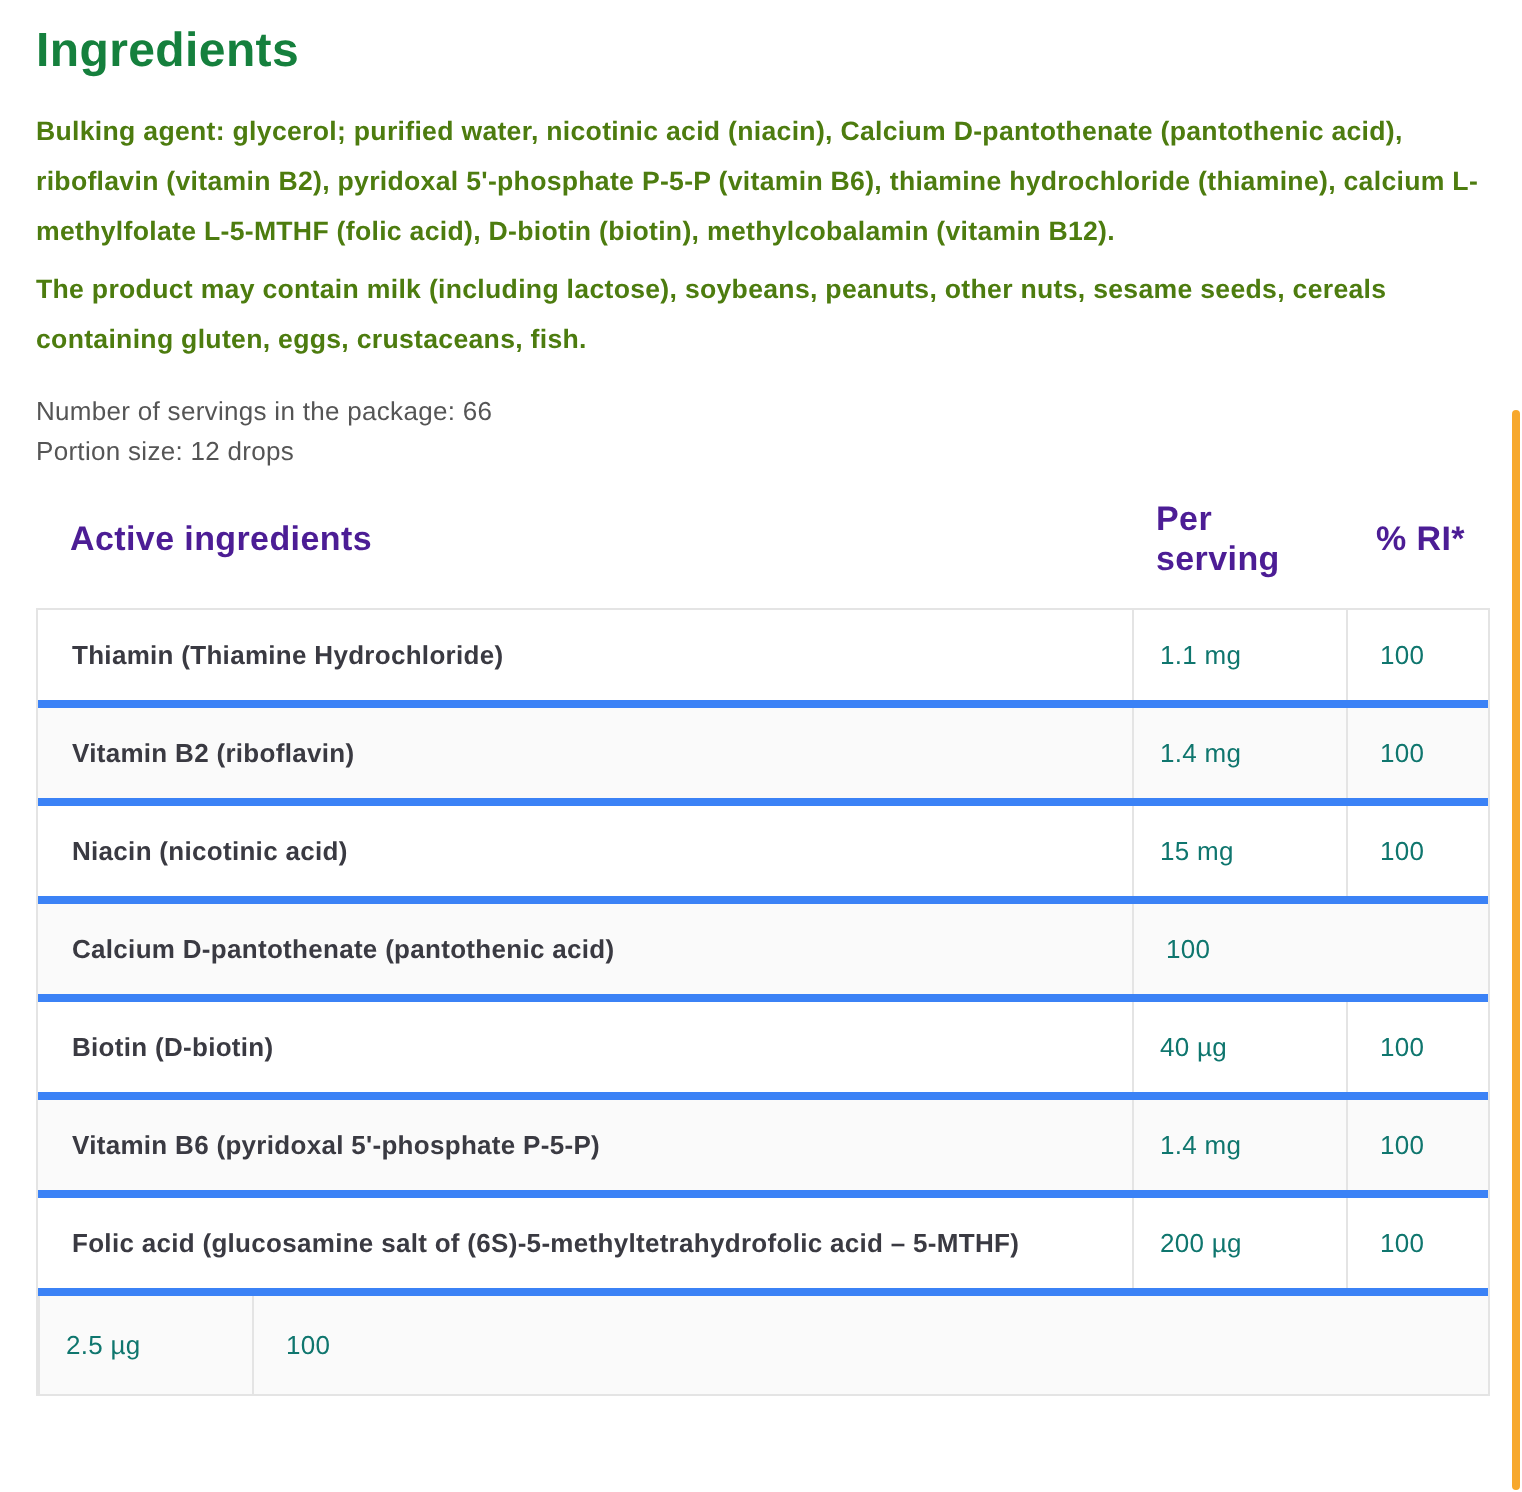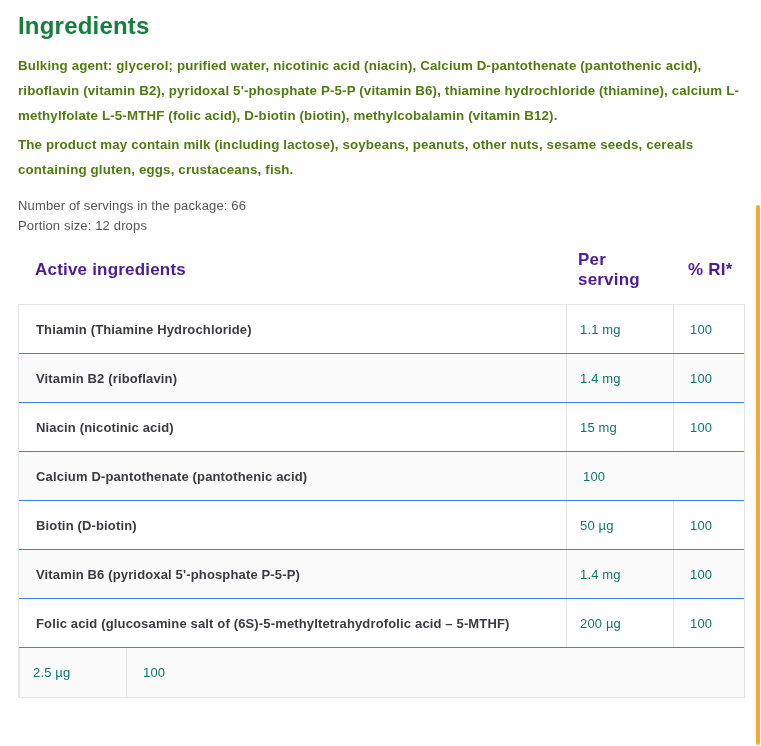--- a/index.html
+++ b/index.html
@@ -57,21 +57,21 @@
     letter-spacing: 0.2px;
   }
   .col-name { flex: 0 0 547px; padding-left: 17px; }
   .col-serv { flex: 0 0 107px; padding-left: 13px; }
   .col-ri   { flex: 0 0 73px;  padding-left: 16px; }
   .tbody { border: 1px solid #e4e4e4; }
   .tr {
     display: flex;
     align-items: stretch;
     height: 49px;
-    border-bottom: 1px solid #3b82f6;
+    border-bottom: 4px solid #3b82f6;
     background: #ffffff;
   }
   .tr:last-child { border-bottom: none; }
   .tr:nth-child(even) { background: #fafafa; }
   .td {
     display: flex;
     align-items: center;
     font-size: 13px;
     letter-spacing: 0.15px;
   }
@@ -139,21 +139,21 @@
         <div class="td col-ri">100</div>
       </div>
 
       <div class="tr">
         <div class="td col-name">Calcium D-pantothenate (pantothenic acid)</div>
         <div class="td col-ri">100</div>
       </div>
 
       <div class="tr">
         <div class="td col-name">Biotin (D-biotin)</div>
-        <div class="td col-serv">50 µg</div>
+        <div class="td col-serv">40 µg</div>
         <div class="td col-ri">100</div>
       </div>
 
       <div class="tr">
         <div class="td col-name">Vitamin B6 (pyridoxal 5'-phosphate P-5-P)</div>
         <div class="td col-serv">1.4 mg</div>
         <div class="td col-ri">100</div>
       </div>
 
       <div class="tr">

